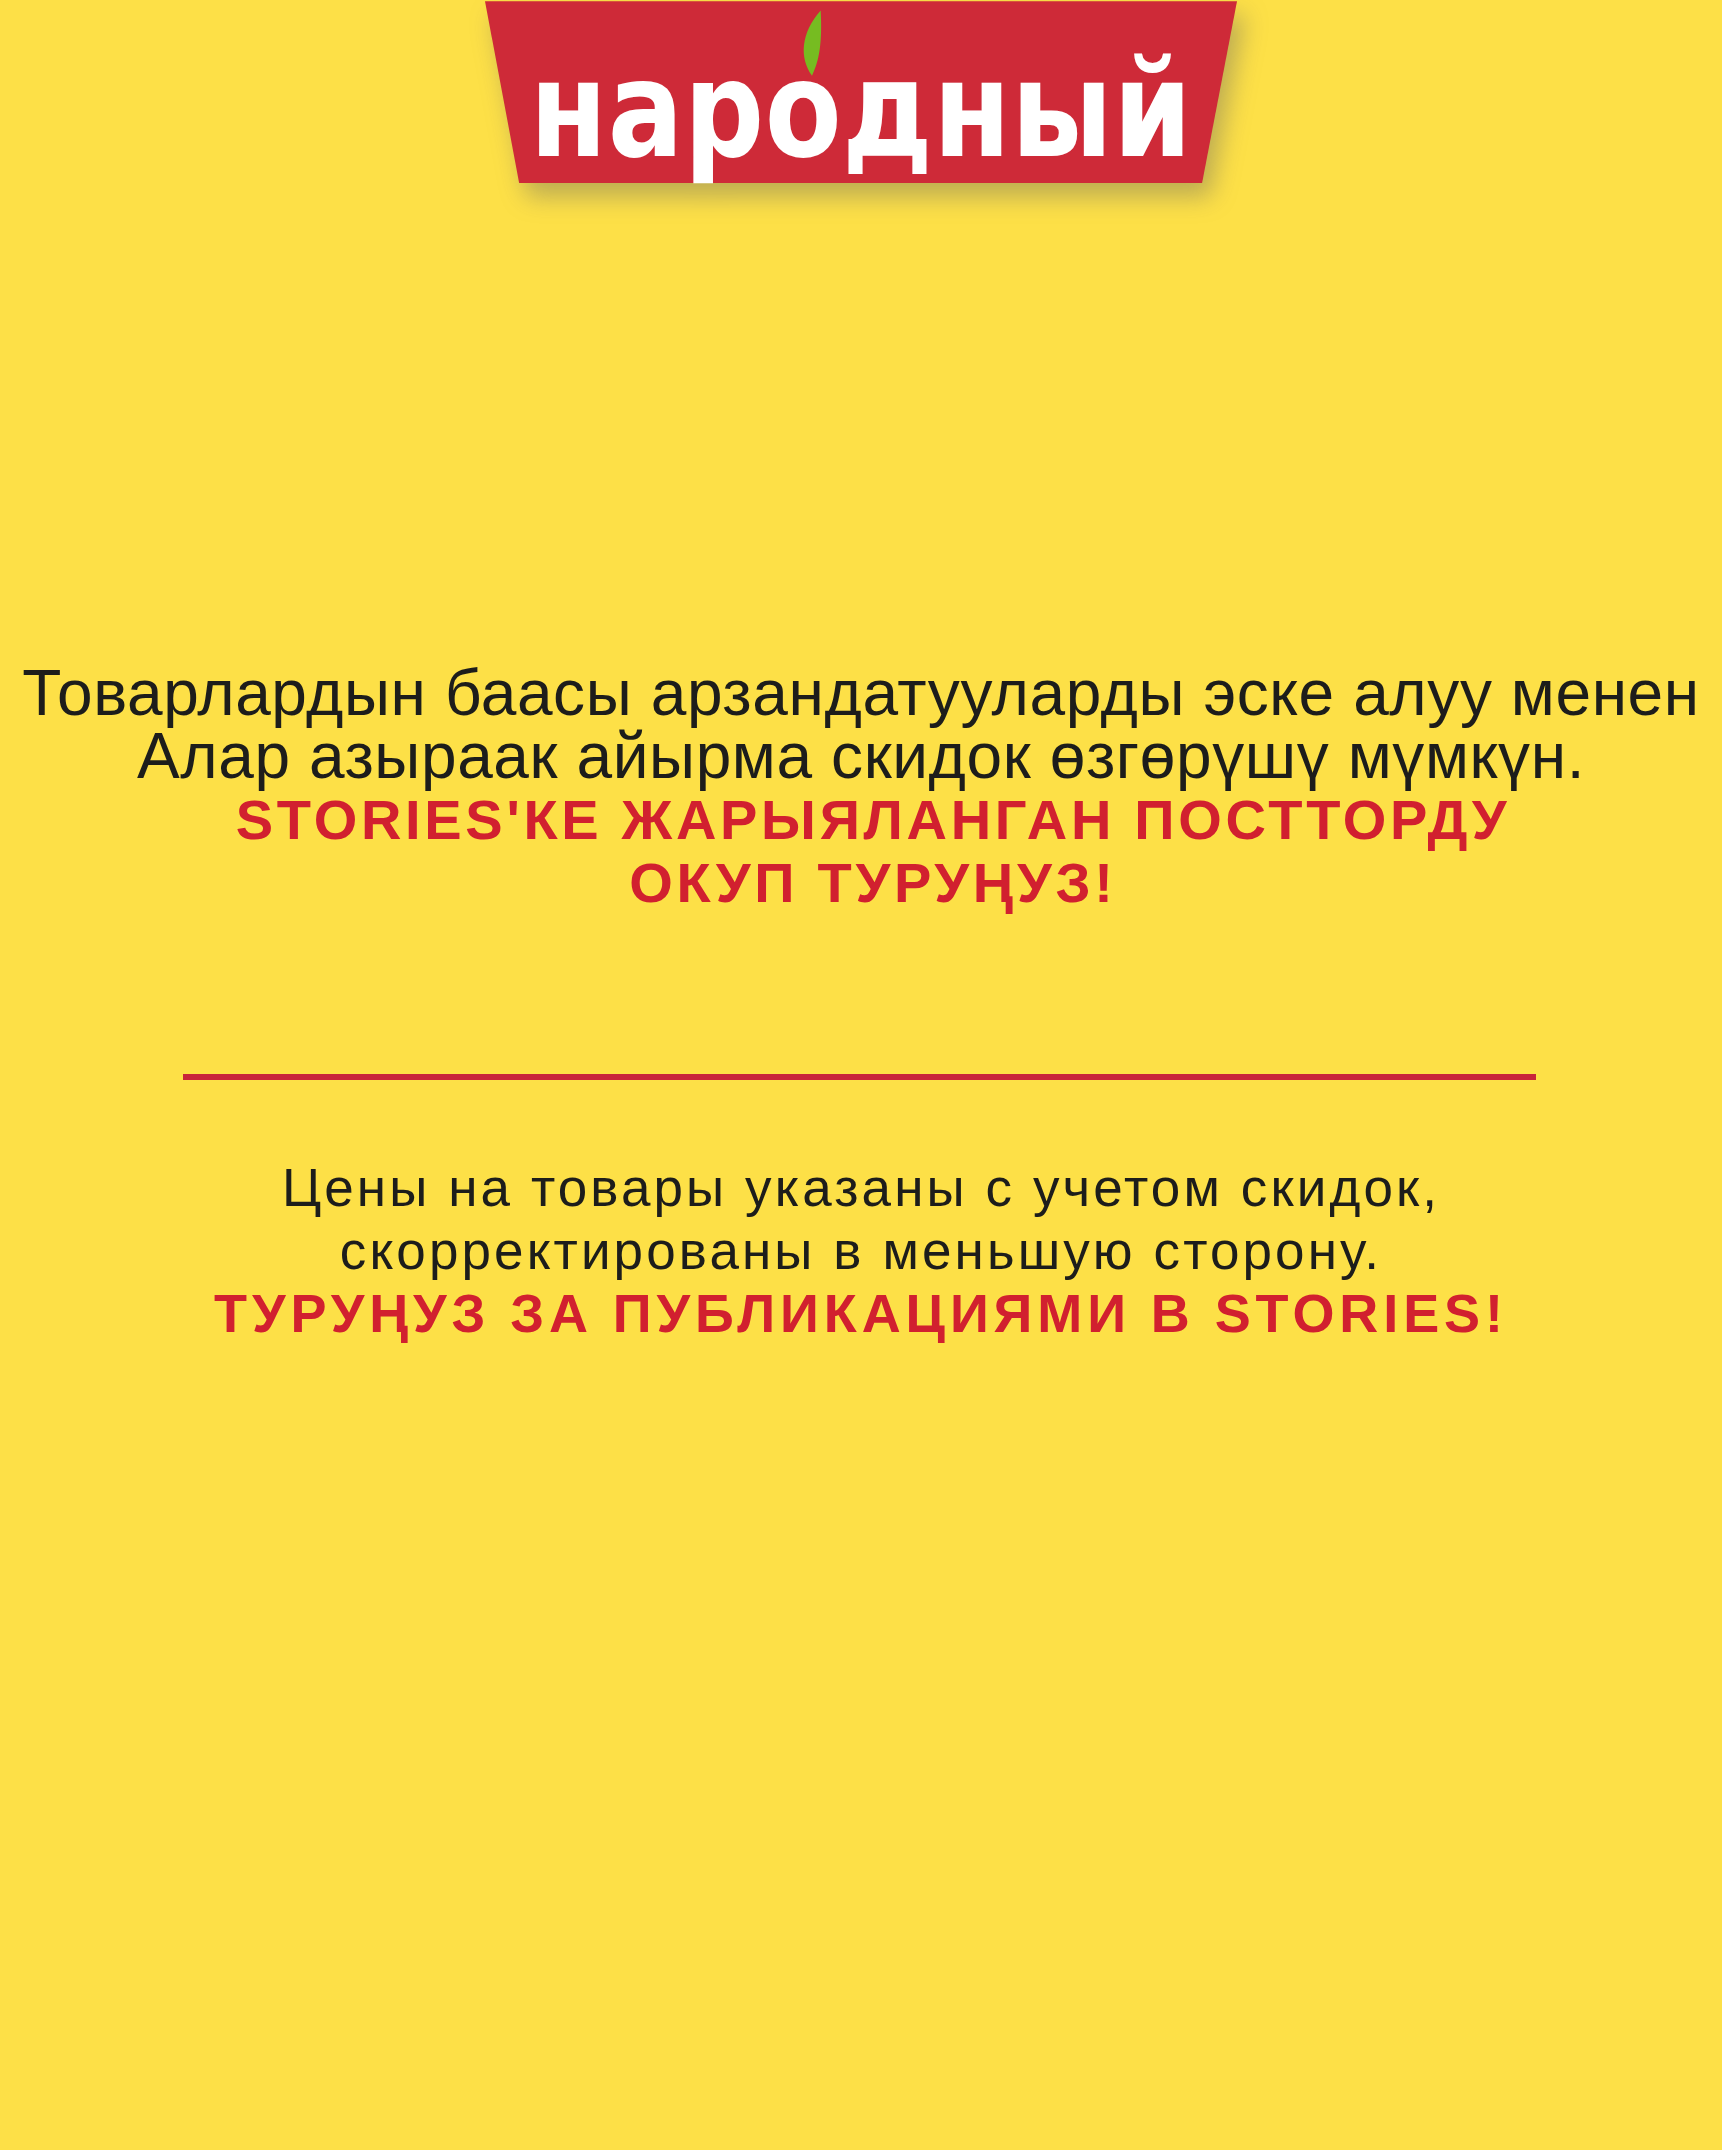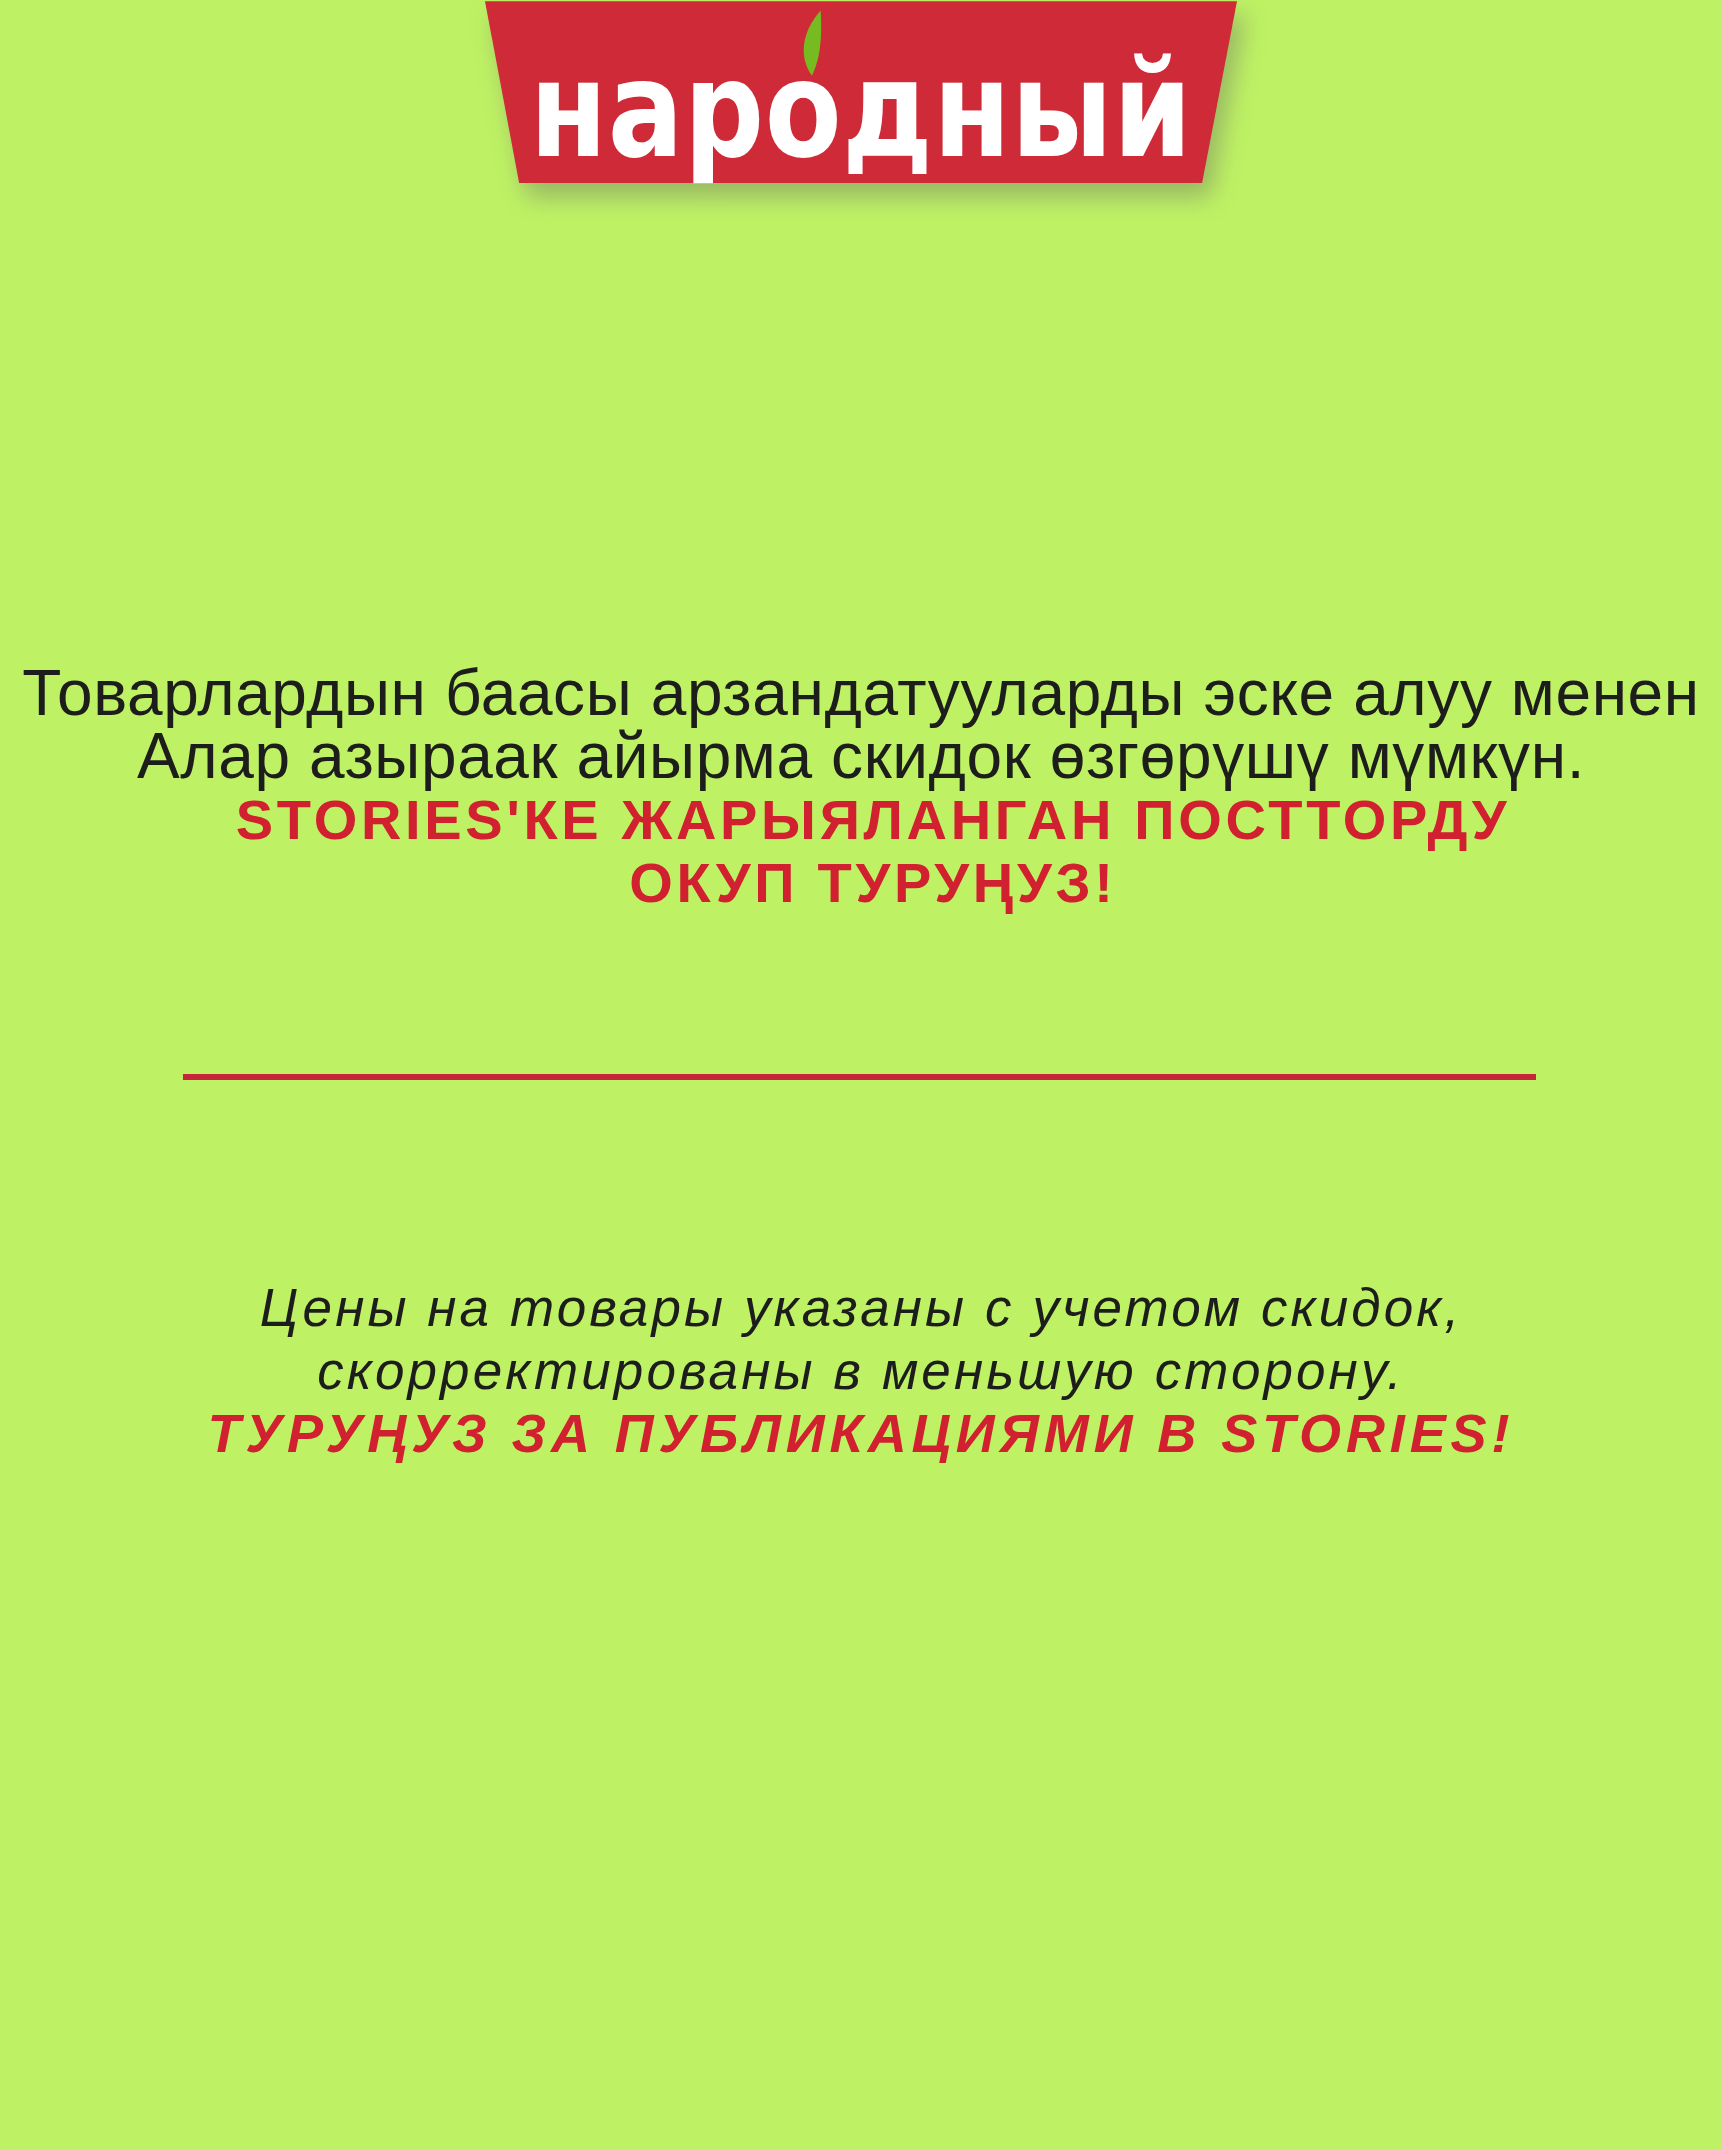--- a/index.html
+++ b/index.html
@@ -4,21 +4,21 @@
 <style>
   html, body {
     margin: 0;
     padding: 0;
     background: #ffffff;
   }
   #canvas {
     position: relative;
     width: 1722px;
     height: 2151px;
-    background: #bef264;
+    background: #fde047;
     overflow: hidden;
     font-family: "Liberation Sans", "DejaVu Sans", sans-serif;
   }
 
   
   .logo-wrap {
     position: absolute;
     top: 1.2px;
     left: 50%;
     transform: translateX(-50%);
@@ -63,21 +63,21 @@
 
   
   .notice {
     position: absolute;
     left: 0;
     width: 100%;
     text-align: center;
     white-space: nowrap;
   }
   .notice-ky { top: 662px; }
-  .notice-ru { top: 1276px; font-style: italic; }
+  .notice-ru { top: 1156px; }
 
   .n-line {
     display: block;
     line-height: 63px;
     font-weight: 400;
     color: #1d1d1b;
   }
   .notice-ky .n-line { font-size: 64px; letter-spacing: 0.6px; }
   .notice-ru .n-line { font-size: 53px; letter-spacing: 3.1px; }
 

